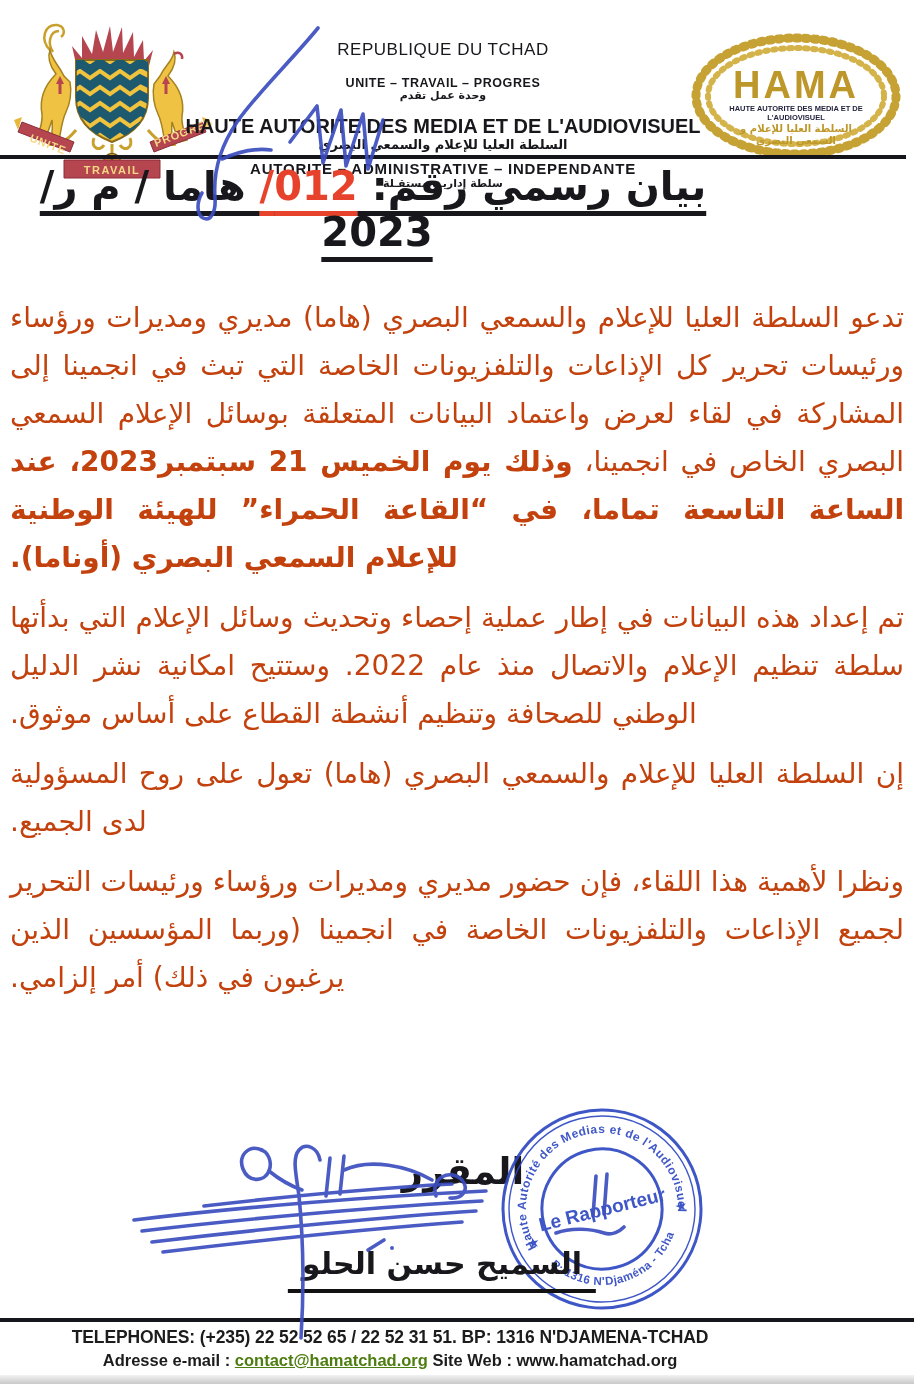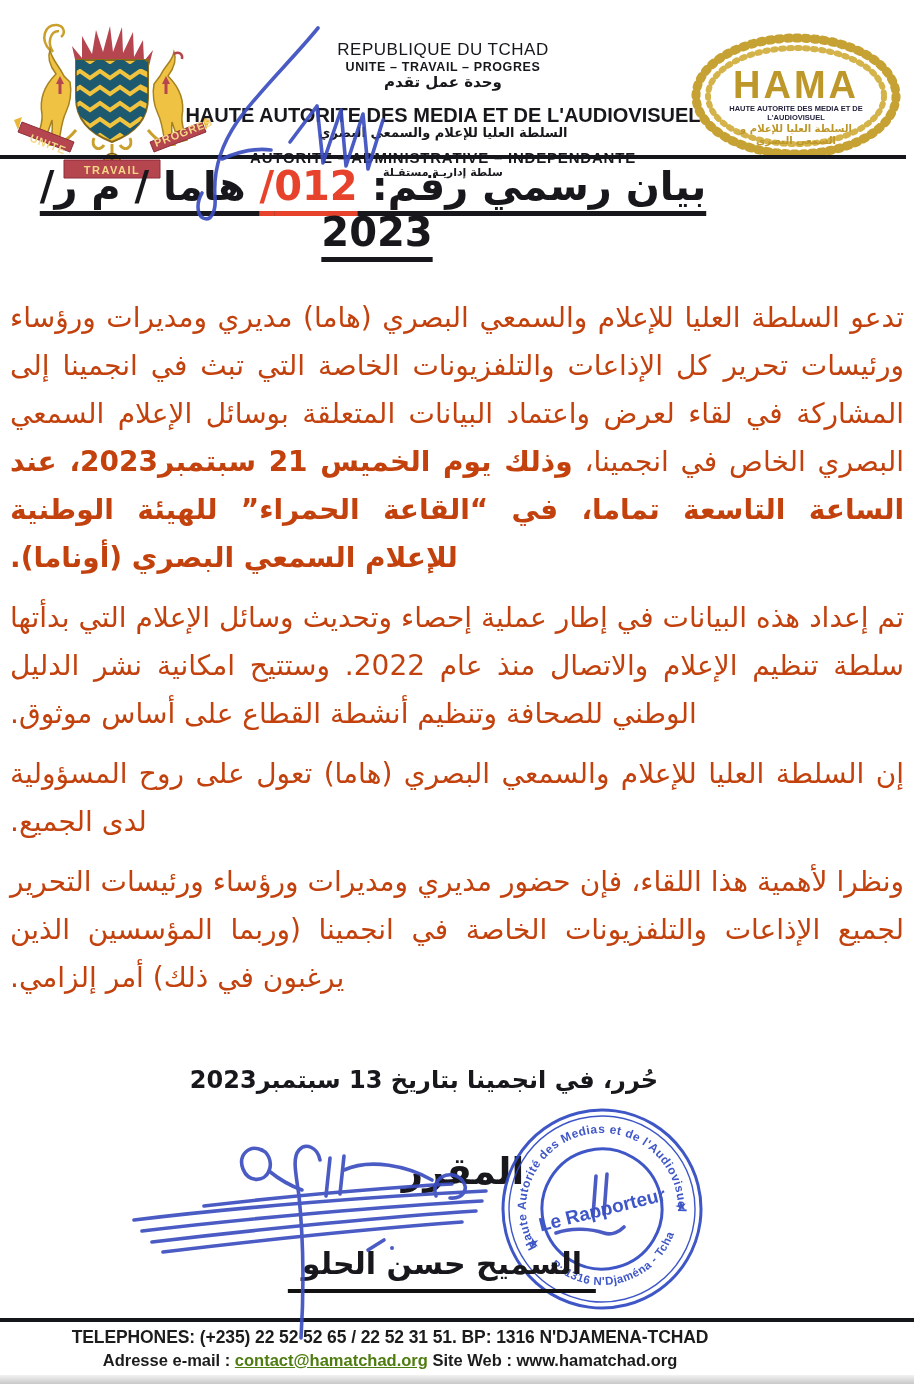--- a/index.html
+++ b/index.html
@@ -5,22 +5,22 @@
   html,body{margin:0;padding:0;background:#e8e8e8;}
   #page{position:relative;width:914px;height:1384px;background:#ffffff;margin:0 auto;
         overflow:hidden;font-family:"DejaVu Sans",sans-serif;color:#17171c;}
   
   .arms{position:absolute;left:6px;top:14px;width:212px;height:172px;}
   .hama{position:absolute;left:688px;top:32px;width:216px;height:130px;}
   .hdr-center{position:absolute;left:443px;top:40px;transform:translateX(-50%);
               text-align:center;white-space:nowrap;line-height:1.12;}
   .h-fr1{font-family:"Liberation Sans",sans-serif;font-weight:normal;font-size:17px;letter-spacing:.5px;}
   .h-ar1{font-size:12px;font-weight:bold;}
-  .h-fr2{font-family:"Liberation Sans",sans-serif;font-weight:bold;font-size:12.5px;letter-spacing:.6px;margin-top:1px;}
-  .h-ar2{font-size:15px;font-weight:bold;text-align:center;}
+  .h-fr2{font-family:"Liberation Sans",sans-serif;font-weight:bold;font-size:12.5px;letter-spacing:.6px;margin-top:17px;}
+  .h-ar2{font-size:11px;font-weight:bold;text-align:center;}
   .h-org{font-family:"Liberation Sans",sans-serif;font-weight:bold;font-size:20px;margin-top:13px;}
   .h-orgar{font-size:13px;font-weight:bold;}
   .h-st{font-family:"Liberation Sans",sans-serif;font-weight:bold;font-size:15px;letter-spacing:.8px;margin-top:9px;}
   .h-star{font-size:11px;font-weight:bold;}
   .hdr-rule{position:absolute;left:0;top:155px;width:906px;height:4px;background:#15151c;}
   
   .title{position:absolute;left:0;top:163px;width:750px;text-align:center;direction:rtl;
          font-size:40px;font-weight:bold;z-index:2;}
   .title-line{text-decoration-line:underline;text-decoration-color:#17171c;
               text-decoration-thickness:5px;text-underline-offset:11px;padding:0 4px;}
@@ -138,21 +138,20 @@
     <span class="title-line"><span>بيان رسمي رقم: </span><span class="t-red">012/</span><span> هاما / م ر/ 2023</span></span>
   </div>
 
   <div class="body">
     <p><span>تدعو السلطة العليا للإعلام والسمعي البصري (هاما) مديري ومديرات ورؤساء ورئيسات تحرير كل الإذاعات والتلفزيونات الخاصة التي تبث في انجمينا إلى المشاركة في لقاء لعرض واعتماد البيانات المتعلقة بوسائل الإعلام السمعي البصري الخاص في انجمينا، </span><b>وذلك يوم الخميس 21 سبتمبر2023، عند الساعة التاسعة تماما، في “القاعة الحمراء” للهيئة الوطنية للإعلام السمعي البصري (أوناما).</b></p>
     <p>تم إعداد هذه البيانات في إطار عملية إحصاء وتحديث وسائل الإعلام التي بدأتها سلطة تنظيم الإعلام والاتصال منذ عام 2022. وستتيح امكانية نشر الدليل الوطني للصحافة وتنظيم أنشطة القطاع على أساس موثوق.</p>
     <p>إن السلطة العليا للإعلام والسمعي البصري (هاما) تعول على روح المسؤولية لدى الجميع.</p>
     <p>ونظرا لأهمية هذا اللقاء، فإن حضور مديري ومديرات ورؤساء ورئيسات التحرير لجميع الإذاعات والتلفزيونات الخاصة في انجمينا (وربما المؤسسين الذين يرغبون في ذلك) أمر إلزامي.</p>
   </div>
 
-  <div class="date-line">حُرر، في انجمينا بتاريخ 13 سبتمبر2023</div>
   <div class="role">المقرر</div>
   <div class="signatory">السميح حسن الحلو</div>
 
   <svg class="stamp" viewBox="0 0 206 206">
     <g transform="rotate(-14 103 103)" opacity="0.92">
       <circle cx="103" cy="103" r="99" fill="none" stroke="#2f49c2" stroke-width="3"></circle>
       <circle cx="103" cy="103" r="93" fill="none" stroke="#2f49c2" stroke-width="1.4"></circle>
       <circle cx="103" cy="103" r="60" fill="none" stroke="#2f49c2" stroke-width="3"></circle>
       <defs>
         <path id="stTop" d="M31.6,129 A76,76 0 1 1 174.4,129"></path>

